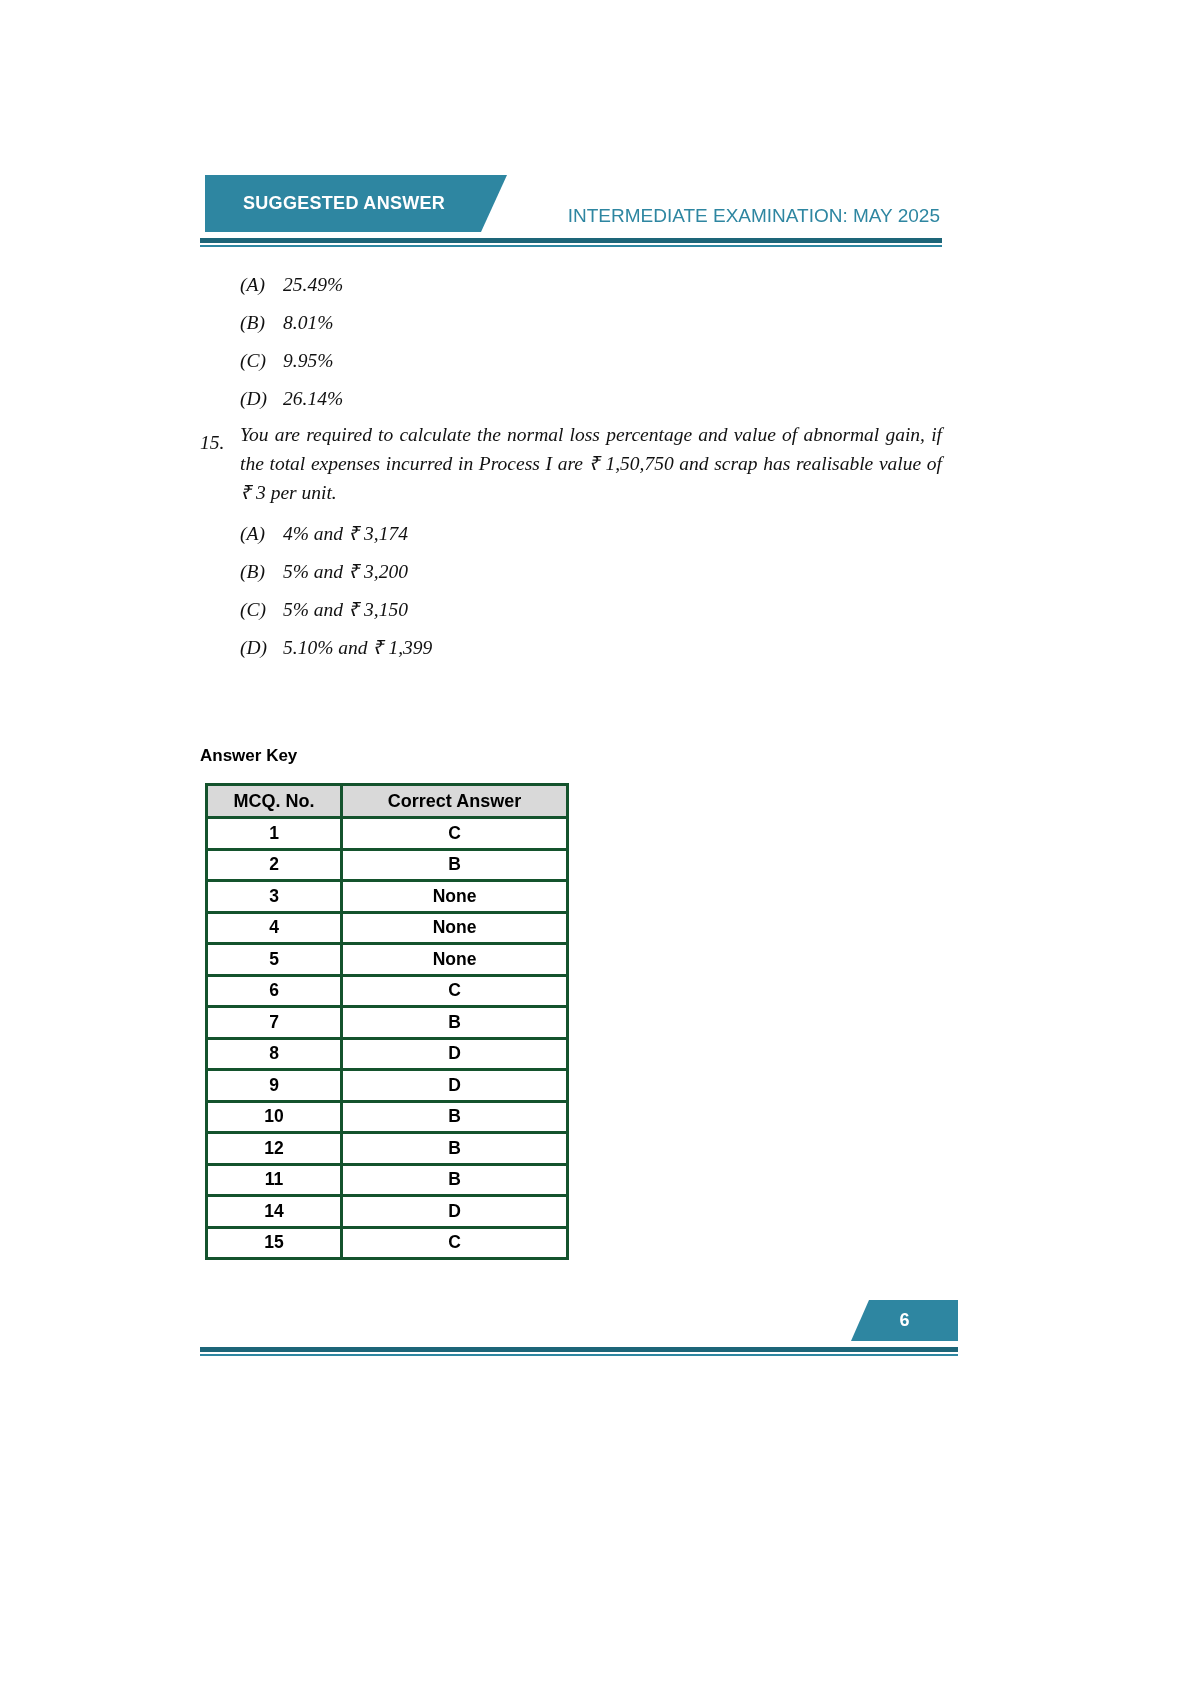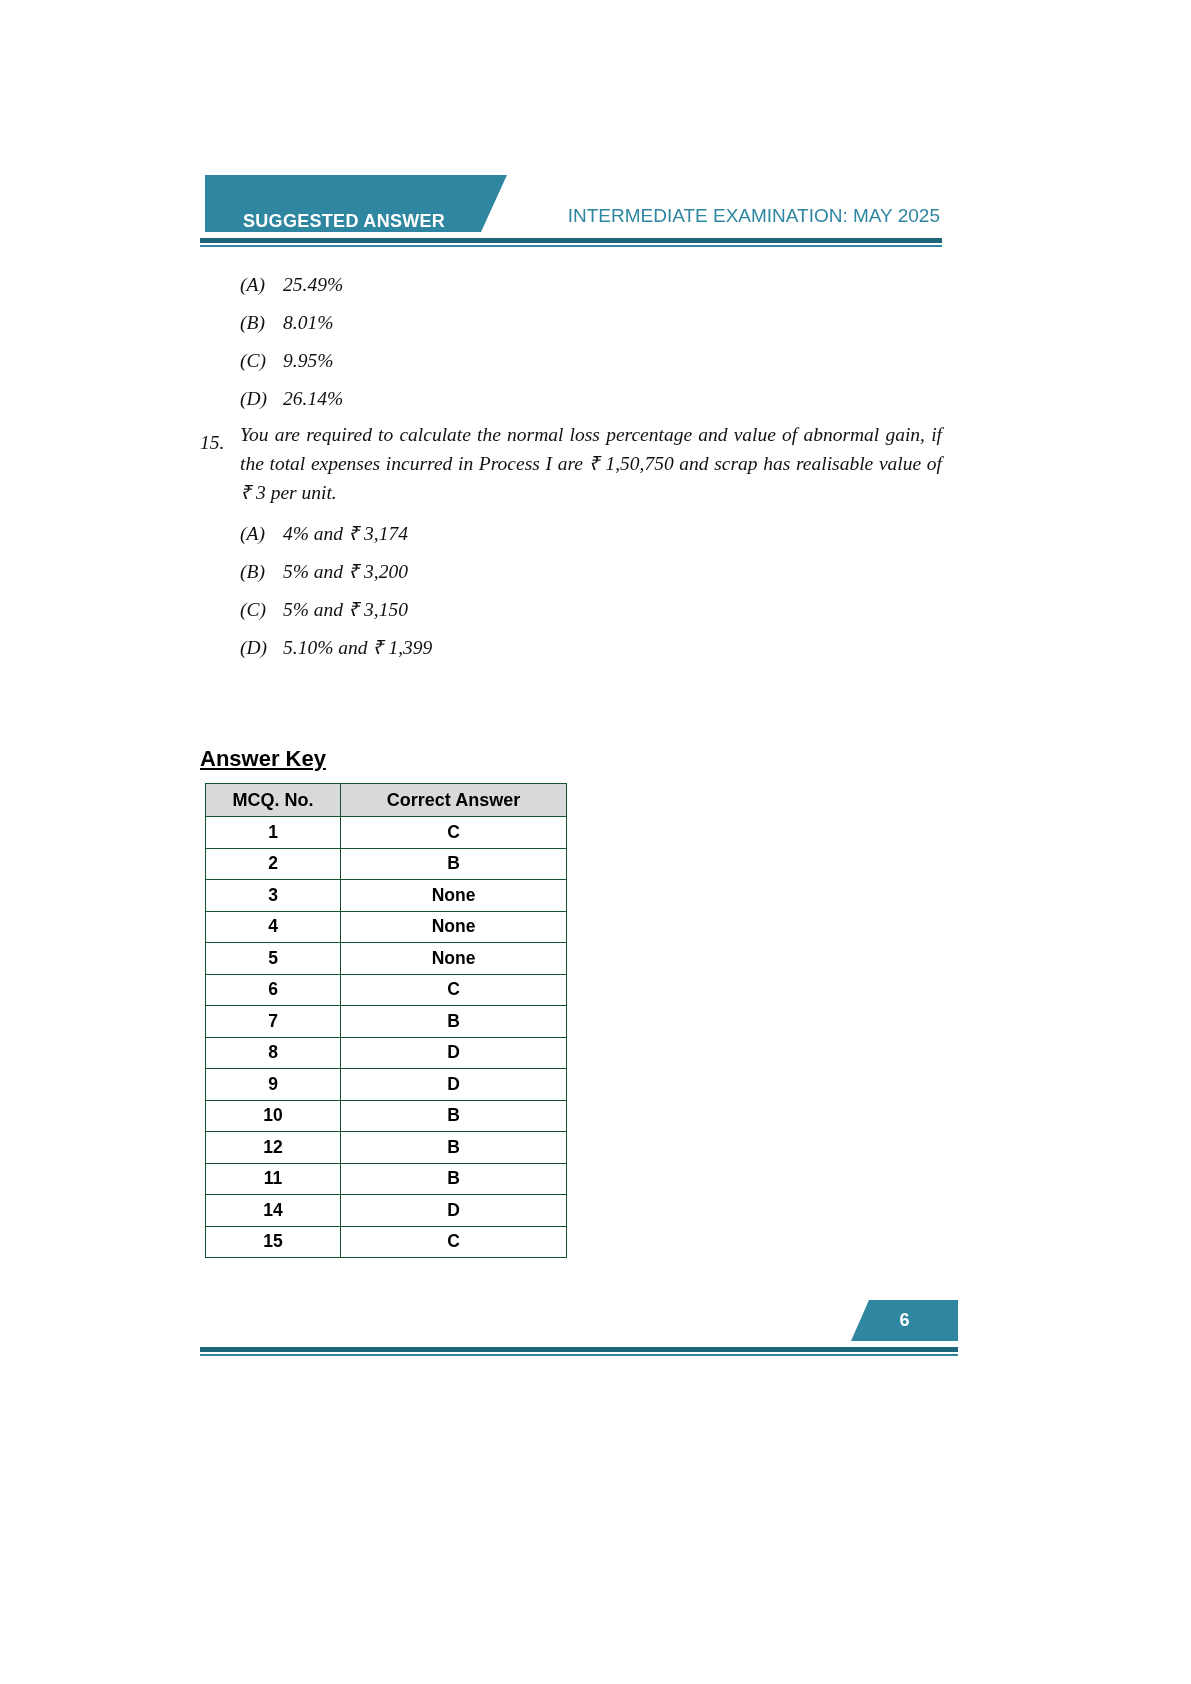--- a/index.html
+++ b/index.html
@@ -19,21 +19,21 @@
     overflow:hidden;
   }
 
   
   .banner{
     position:absolute;
     left:205px; top:175px;
     width:302px; height:57px;
     background:var(--teal);
     clip-path:polygon(0 0, 100% 0, calc(100% - 26px) 100%, 0 100%);
-    display:flex; align-items:flex-end;
+    display:flex; align-items:center;
     padding-left:38px;
   }
   .banner span{
     color:#ffffff;
     font-weight:bold;
     font-size:18px;
     letter-spacing:.3px;
   }
   .exam-title{
     position:absolute;
@@ -80,33 +80,32 @@
     font-size:19.5px;
     line-height:29px;
     text-align:justify;
   }
   .q-options{margin-top:14px;}
 
   
   .answer-key-heading{
     position:absolute;
     left:200px; top:746px;
-    font-size:22px;
+    font-size:17px;
     font-weight:bold;
     color:#000;
-    text-decoration:underline;
   }
   table.answer-key{
     position:absolute;
     left:205px; top:783px;
     border-collapse:collapse;
     table-layout:fixed;
   }
   table.answer-key th, table.answer-key td{
-    border:1px solid #14532d;
+    border:3px solid #14532d;
     text-align:center;
     font-weight:bold;
     font-size:17.5px;
     color:#000;
     padding:0;
   }
   table.answer-key th{
     background:var(--table-header-bg);
     height:33px;
     font-size:18px;

